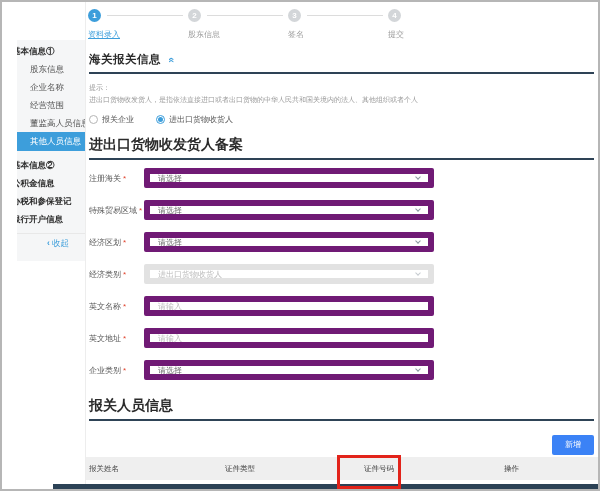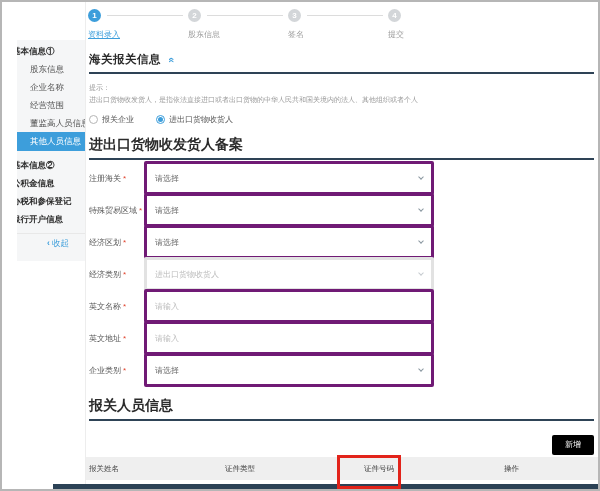--- a/index.html
+++ b/index.html
@@ -56,33 +56,33 @@
            display:flex; align-items:center; justify-content:center; }
   .r-on i { width:5px; height:5px; border-radius:50%; background:#3d9edb; }
   .sec-title { margin-top:11px; font-size:14px; font-weight:bold; color:#2b2b2b; }
   .sec-rule { height:2px; background:#2e4356; margin-top:4px; }
   
   .form { margin-top:2px; }
   .f-row { display:flex; align-items:center; height:32px; }
   .f-label { width:55px; font-size:8px; color:#555; }
   .req { color:#e0442e; margin-left:2px; }
   .f-box {
-    width:290px; height:20px; border:3px solid #701a75; border-radius:2px; background:#fff;
-    display:flex; align-items:center; padding:14px 8px; font-size:8px; color:#666; cursor:pointer;
+    width:290px; height:20px; border:6px solid #701a75; border-radius:2px; background:#fff;
+    display:flex; align-items:center; padding:0 8px; font-size:8px; color:#666; cursor:pointer;
   }
   .chev { width:4px; height:4px; border-right:1px solid #8a97a0; border-bottom:1px solid #8a97a0;
           transform:rotate(45deg); margin-left:auto; margin-top:-2px; }
   .f-box.dis { color:#bbb; border-color:#e2e2e2; cursor:default; }
   .f-box.dis .chev { border-color:#c6cbd0; }
   .f-box.inp { cursor:text; }
   .ph { color:#bbb; }
   
   .add-row { display:flex; justify-content:flex-end; margin-top:14px; }
   .btn-add {
-    width:42px; height:20px; background:#000000; color:#fff; font-size:8px;
+    width:42px; height:20px; background:#3b82f6; color:#fff; font-size:8px;
     border:none; border-radius:2px; text-align:center; line-height:20px; cursor:pointer;
   }
   .tbl-head {
     margin:2px -4px 0 -3px; height:23px; background:#efefef;
     display:grid; grid-template-columns:136px 139px 140px 1fr;
     align-items:center; padding-left:3px; font-size:7.5px; color:#444;
   }
   
   .foot { display:flex; justify-content:center; gap:14px; margin-top:16px; }
   .btn-blue {

